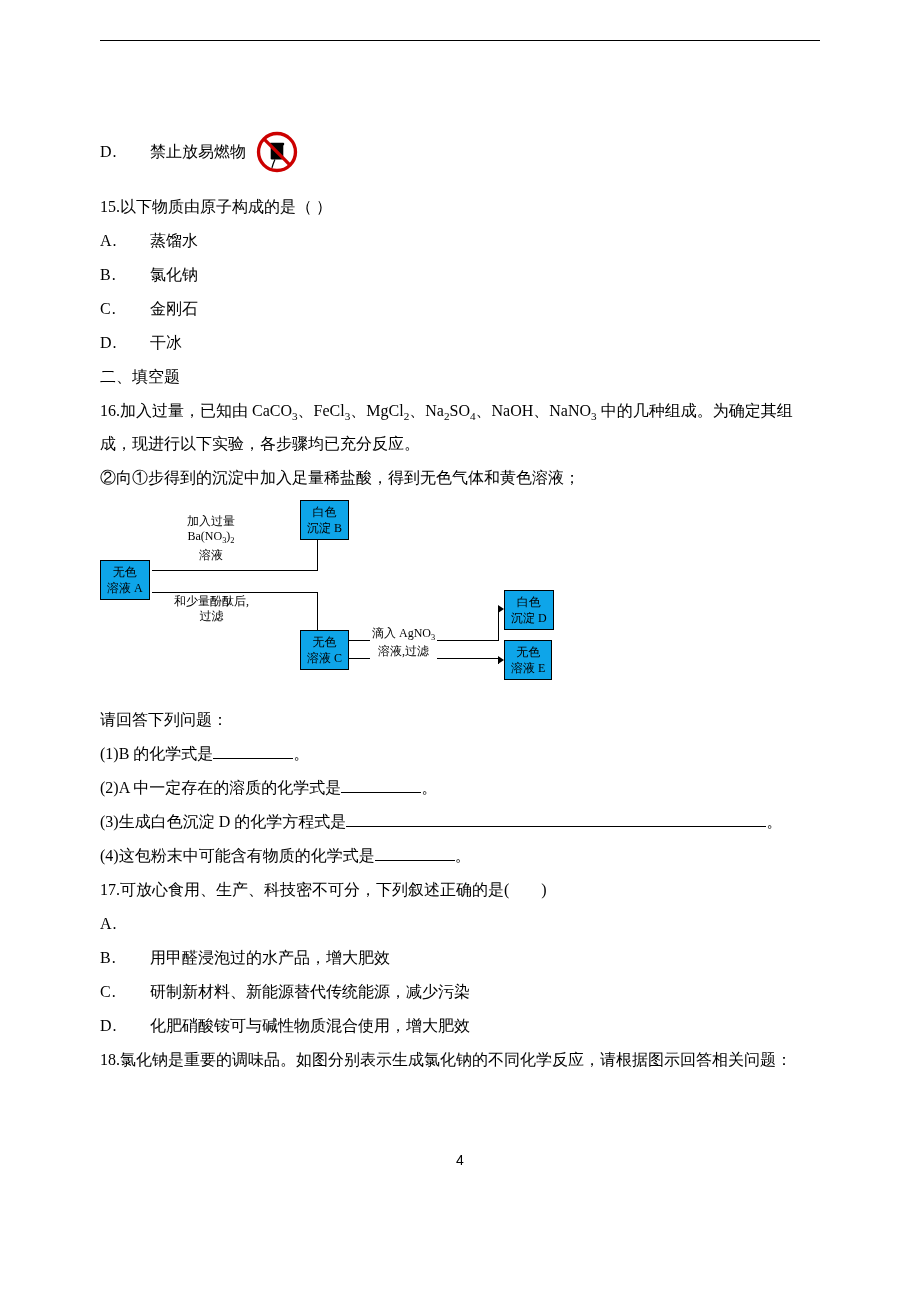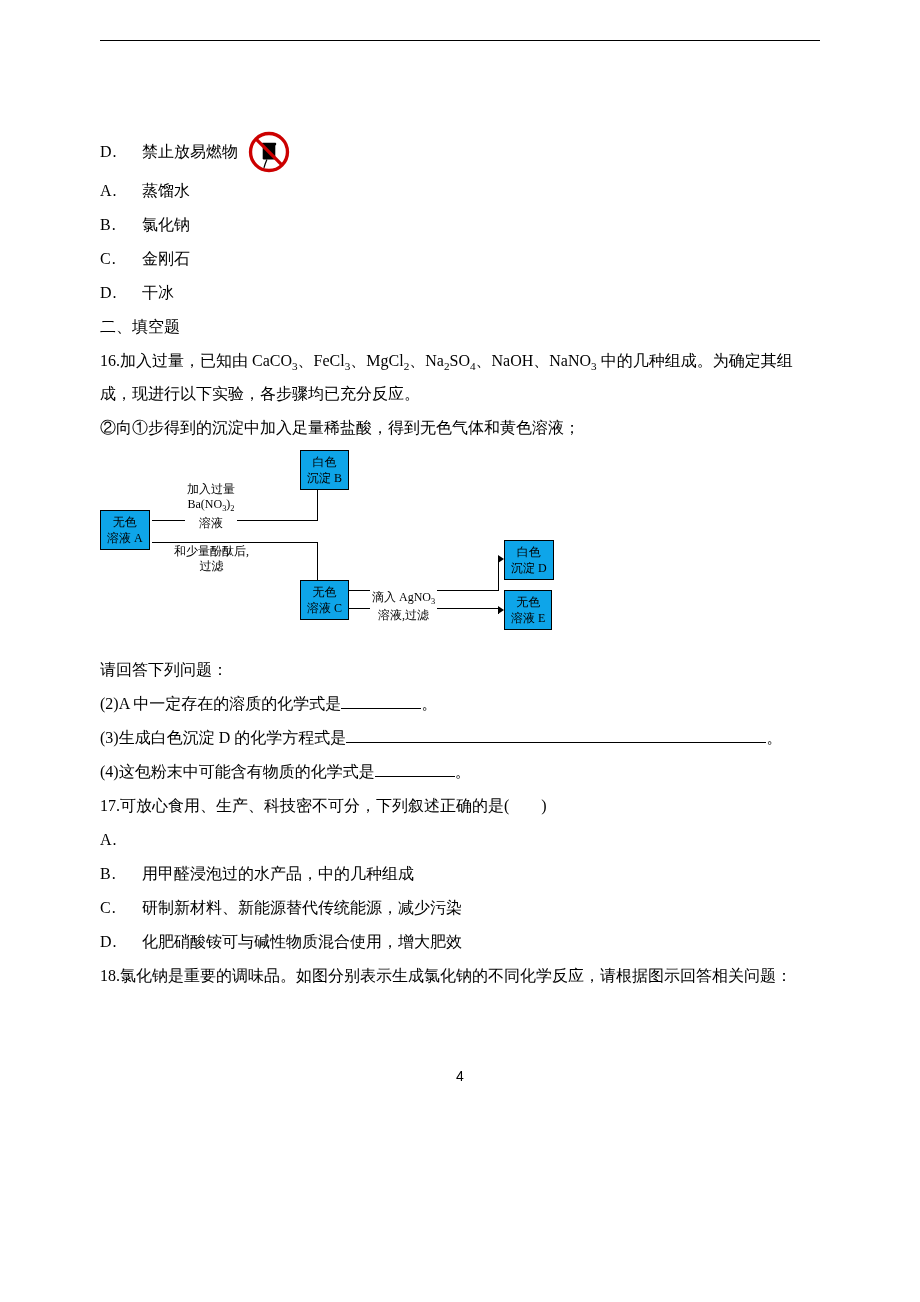--- a/index.html
+++ b/index.html
@@ -29,21 +29,21 @@
     .option-row {
       display: flex;
       align-items: center;
     }
     .option-label {
       display: inline-block;
       min-width: 34px;
       letter-spacing: 1px;
     }
     .option-text {
-      margin-left: 8px;
+      margin-left: 16px;
       text-align: center;
     }
     .bold {
       font-weight: normal;
     }
     .blank {
       display: inline-block;
       border-bottom: 1px solid #000;
       min-width: 80px;
       height: 1em;
@@ -127,20 +127,23 @@
       <svg viewBox="0 0 100 100">
         <circle cx="50" cy="50" r="44" fill="#fff" stroke="#cc0000" stroke-width="8"></circle>
         <rect x="35" y="30" width="30" height="38" rx="3" fill="#000"></rect>
         <rect x="33" y="28" width="34" height="6" rx="2" fill="#000"></rect>
         <path d="M45 68 Q40 80 38 88" stroke="#000" stroke-width="3" fill="none"></path>
         <line x1="20" y1="20" x2="80" y2="80" stroke="#cc0000" stroke-width="8"></line>
       </svg>
     </span>
   </div>
 
+  <div class="line q15-gap">
+    <span>15.</span><span>以下物质由原子构成的是（ ）</span>
+  </div>
   <div class="line option-row">
     <span class="option-label">A.</span>
     <span class="option-text">蒸馏水</span>
   </div>
   <div class="line option-row">
     <span class="option-label">B.</span>
     <span class="option-text">氯化钠</span>
   </div>
   <div class="line option-row">
     <span class="option-label">C.</span>
@@ -163,21 +166,21 @@
 溶液 A</span></div>
 
     <div class="darrow h" style="left:52px; top:70px; width:165px;"></div>
     <div class="darrow v" style="left:217px; top:24px; height:47px;"></div>
     <div class="arrow-head-r" style="left:217px; top:20px; transform: rotate(-90deg);"></div>
 
     <div class="darrow h" style="left:52px; top:92px; width:165px;"></div>
     <div class="darrow v" style="left:217px; top:92px; height:40px;"></div>
     <div class="arrow-head-r" style="left:213px; top:130px; transform: rotate(90deg);"></div>
 
-    <div class="dlabel" style="left:85px; top:32px;">
+    <div class="dlabel" style="left:85px; top:14px;">
       <div>加入过量</div>
       <div>Ba(NO<sub>3</sub>)<sub>2</sub></div>
       <div>溶液</div>
     </div>
     <div class="dlabel" style="left:72px; top:94px;">
       <div>和少量酚酞后,</div>
       <div>过滤</div>
     </div>
 
     <div class="dbox" style="left:200px; top:0px;"><span style="white-space:pre-line;">白色
@@ -186,51 +189,54 @@
 溶液 C</span></div>
 
     <div class="darrow h" style="left:248px; top:140px; width:150px;"></div>
     <div class="darrow v" style="left:398px; top:108px; height:33px;"></div>
     <div class="arrow-head-r" style="left:398px; top:105px;"></div>
 
     <div class="darrow h" style="left:248px; top:158px; width:150px;"></div>
     <div class="darrow v" style="left:398px; top:158px; height:6px;"></div>
     <div class="arrow-head-r" style="left:398px; top:156px;"></div>
 
-    <div class="dlabel" style="left:270px; top:140px;">
+    <div class="dlabel" style="left:270px; top:126px;">
       <div>滴入 AgNO<sub>3</sub></div>
       <div>溶液,过滤</div>
     </div>
 
     <div class="dbox" style="left:404px; top:90px;"><span style="white-space:pre-line;">白色
 沉淀 D</span></div>
     <div class="dbox" style="left:404px; top:140px;"><span style="white-space:pre-line;">无色
 溶液 E</span></div>
   </div>
 
   <div class="line">请回答下列问题：</div>
   <div class="line">
+    <span>(1)B 的化学式是</span><span class="blank"></span><span>。</span>
+  </div>
+  <div class="line">
     <span>(2)A 中一定存在的溶质的化学式是</span><span class="blank"></span><span>。</span>
   </div>
   <div class="line">
     <span>(3)生成白色沉淀 D 的化学方程式是</span><span class="blank long"></span><span>。</span>
   </div>
   <div class="line">
     <span>(4)这包粉末中可能含有物质的化学式是</span><span class="blank"></span><span>。</span>
   </div>
 
   <div class="line">
     <span>17.</span><span>可放心食用、生产、科技密不可分，下列叙述正确的是(　　)</span>
   </div>
   <div class="line option-row">
     <span class="option-label">A.</span>
   </div>
   <div class="line option-row">
     <span class="option-label">B.</span>
-    <span class="option-text">用甲醛浸泡过的水产品，中的几种组成</span>
+    <span class="option-text">用甲醛浸泡过的水产品，增大肥效</span>
   </div>
   <div class="line option-row">
     <span class="option-label">C.</span>
     <span class="option-text">研制新材料、新能源替代传统能源，减少污染</span>
   </div>
   <div class="line option-row">
     <span class="option-label">D.</span>
     <span class="option-text">化肥硝酸铵可与碱性物质混合使用，增大肥效</span>
   </div>
 

